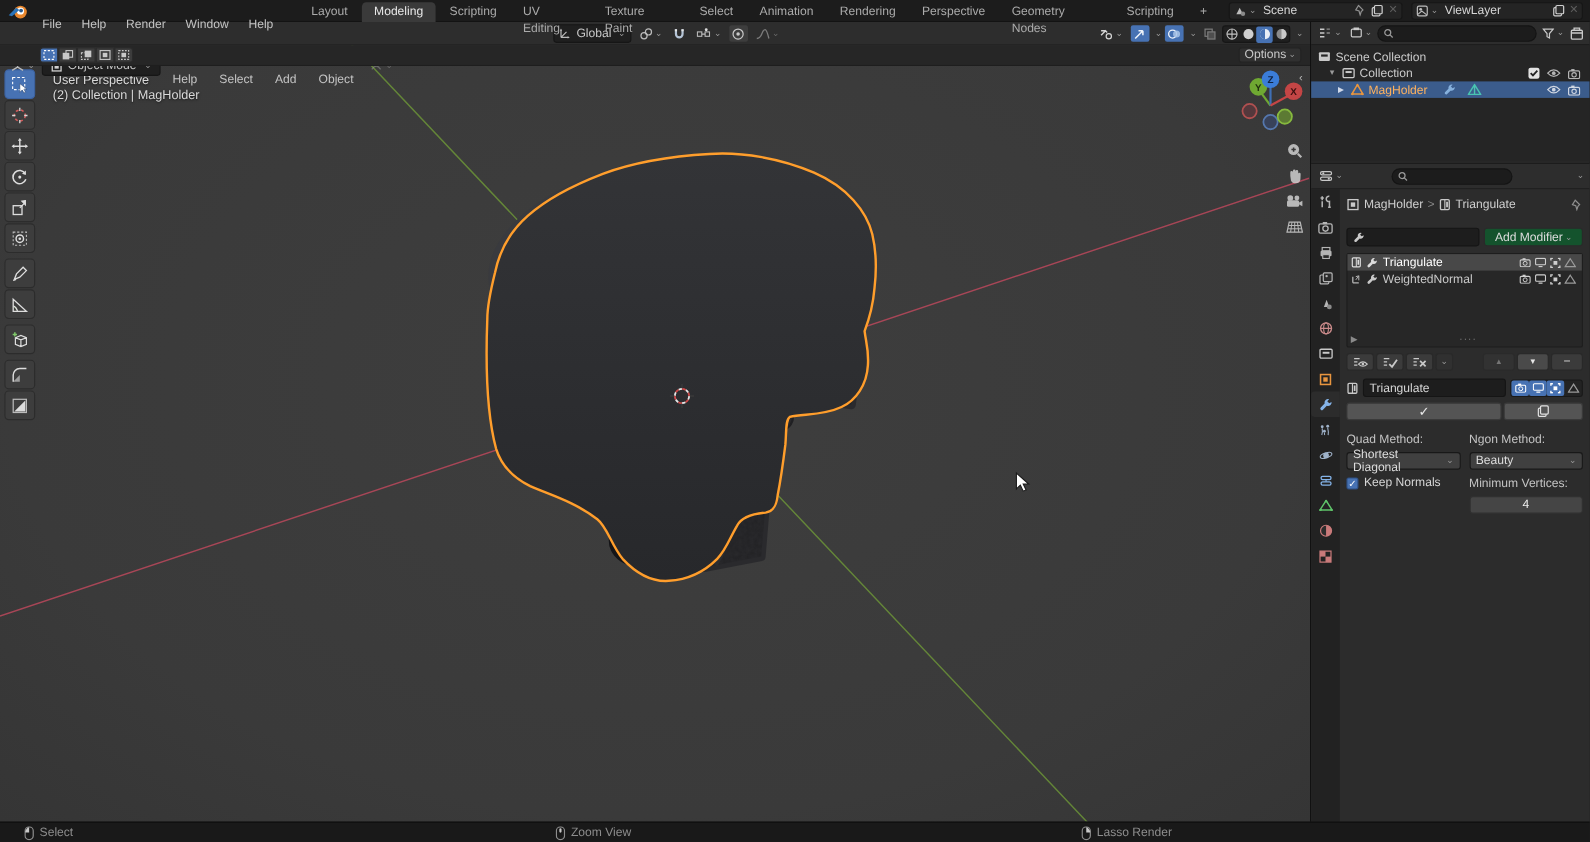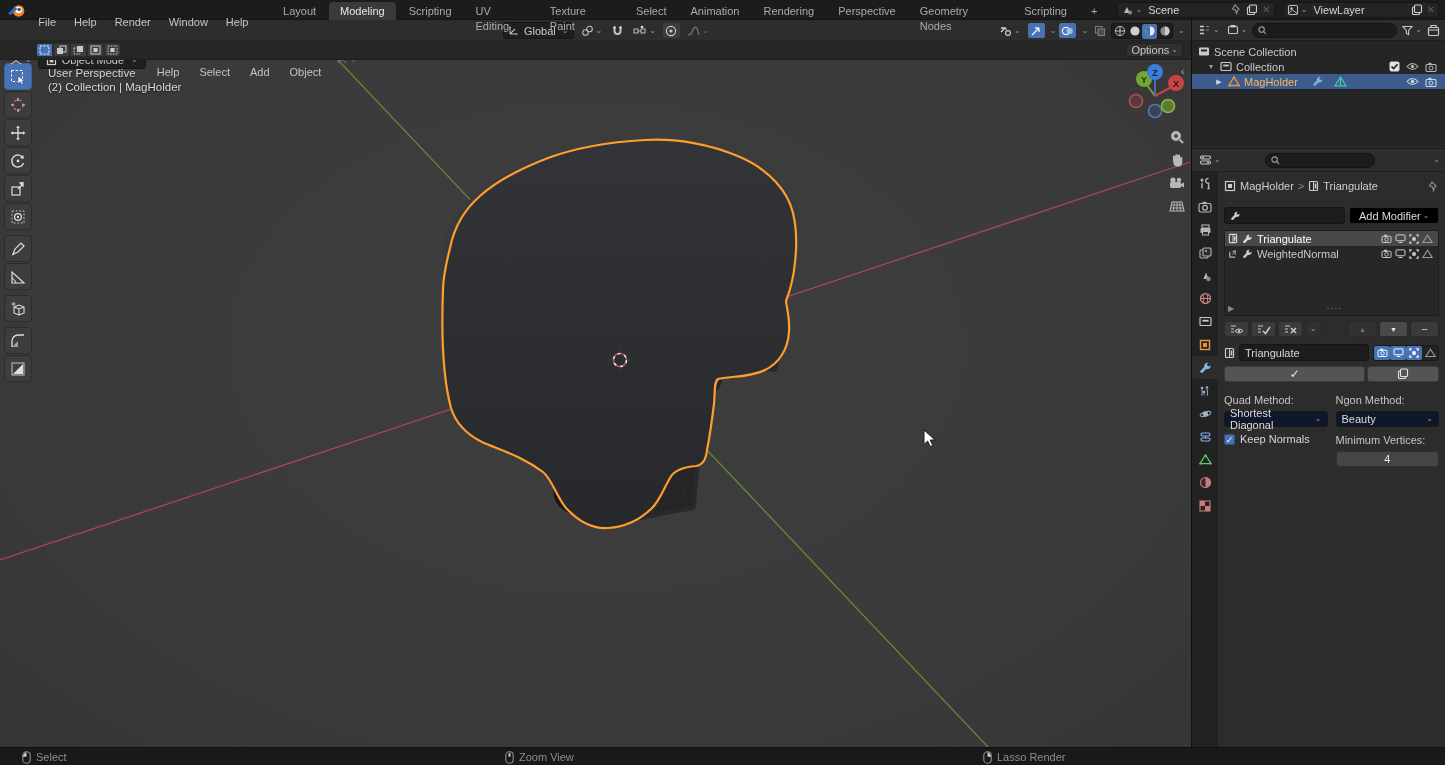--- a/index.html
+++ b/index.html
@@ -82,21 +82,21 @@
   #props-header { height:23px; background:#2d2d2d; border-bottom:1px solid #202020;
     display:flex; align-items:center; padding:0 5px; gap:4px; }
   #props-tabs { position:absolute; left:0; top:23px; width:26px; height:576px; background:#222; }
   .ptab { width:26px; height:23px; display:flex; align-items:center; justify-content:center; }
   .ptab.active { background:#2c2c2c; border-radius:3px 0 0 3px; }
   #props-content { position:absolute; left:26px; top:23px; width:227px; height:576px; padding:5px 6px; }
   #breadcrumb { display:flex; align-items:center; gap:4px; height:18px; color:#cfcfcf; }
   #addmod-row { display:flex; gap:4px; margin-top:12px; }
   .field { background:#1d1d1d; border:1px solid #151515; border-radius:3px; height:17px;
     display:flex; align-items:center; padding:0 5px; color:#d6d6d6; }
-  .btn { background:#000000; border:1px solid #2a2a2a; border-radius:3px; height:17px;
+  .btn { background:#14532d; border:1px solid #2a2a2a; border-radius:3px; height:17px;
     display:flex; align-items:center; justify-content:center; color:#ddd; padding:0 6px; }
   #modlist { margin-top:6px; background:#272727; border:1px solid #1d1d1d; border-radius:2px; height:86px;
     position:relative; }
   .modrow { height:15px; display:flex; align-items:center; gap:4px; padding:0 3px; color:#c9c9c9; }
   .modrow.selected { background:#484848; color:#fff; }
   .modrow .ric { margin-left:auto; display:flex; gap:3px; align-items:center; padding-right:2px; }
   #modlist-footer { position:absolute; bottom:1px; left:3px; right:3px; height:12px;
     display:flex; align-items:center; color:#8a8a8a; }
   #modlist-toolbar { display:flex; gap:2px; margin-top:5px; align-items:center; }
   .mlbtn { width:25px; height:16px; background:#3b3b3b; border:1px solid #292929; border-radius:3px;
@@ -104,21 +104,21 @@
   .mlbtn.wide { width:29px; }
   #activemod { margin-top:7px; }
   #activemod-head { display:flex; align-items:center; gap:4px; }
   .togrp { display:flex; background:#232323; border-radius:3px; border:1px solid #191919; height:16px; }
   .togrp .tog { width:16px; height:14px; }
   #applyrow { display:flex; gap:2px; margin-top:5px; }
   .bigbtn { background:#545454; border:1px solid #3a3a3a; border-radius:3px; height:16px;
     display:flex; align-items:center; justify-content:center; color:#e8e8e8; }
   #modgrid { display:grid; grid-template-columns:1fr 1fr; column-gap:8px; row-gap:4px; margin-top:12px; }
   .plabel { color:#c4c4c4; height:13px; }
-  .dropdown { background:#0f172a; border:1px solid #181818; border-radius:3px; height:16px;
+  .dropdown { background:#404040; border:1px solid #181818; border-radius:3px; height:16px;
     display:flex; align-items:center; padding:0 5px; color:#dcdcdc; }
   .dropdown .chev { margin-left:auto; }
   .checkrow { display:flex; align-items:center; gap:5px; height:16px; color:#d6d6d6; }
   .checkbox { width:11px; height:11px; border-radius:2px; background:#4772b3; border:1px solid #2e4f82;
     color:#fff; font-size:9px; line-height:10px; text-align:center; }
   .valfield { background:#454545; border:1px solid #303030; border-radius:3px; height:16px;
     display:flex; align-items:center; justify-content:center; color:#eee; }
   svg { display:block; }
 </style>
 </head>

